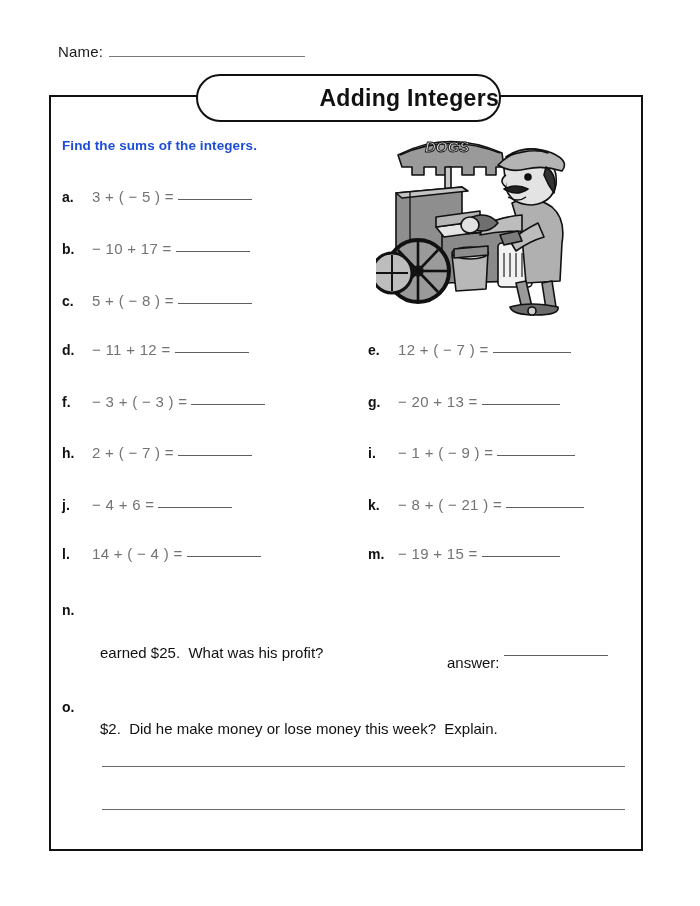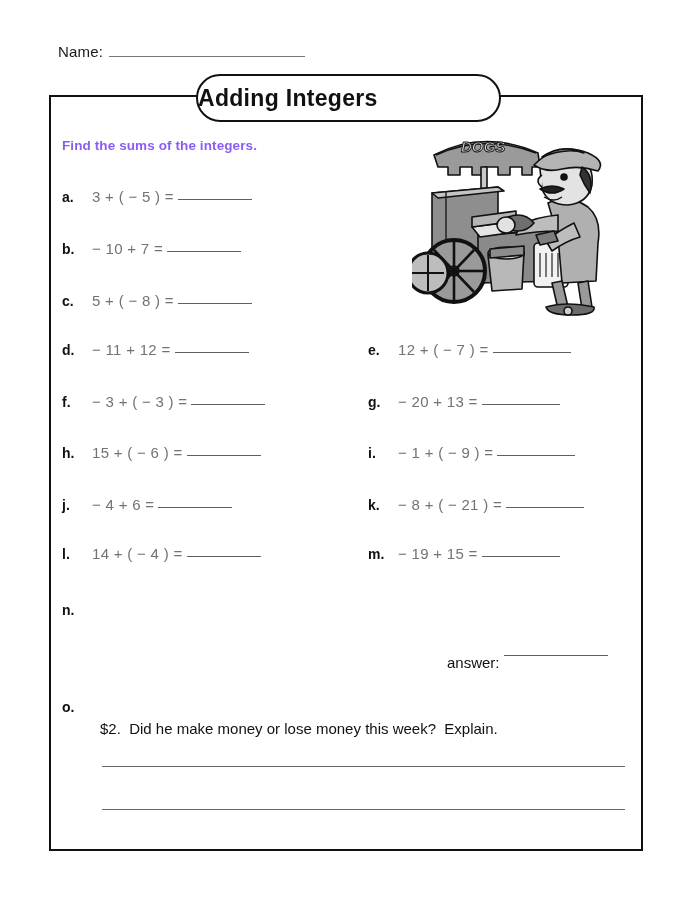--- a/index.html
+++ b/index.html
@@ -63,40 +63,40 @@
     position: absolute;
     left: 196px;
     top: 74px;
     width: 301px;
     height: 44px;
     border: 2.4px solid #111111;
     border-radius: 24px;
     background: #ffffff;
     display: flex;
     align-items: center;
-    justify-content: flex-start;
+    justify-content: flex-end;
     z-index: 5;
   }
   .title-text {
     font-size: 23px;
     font-weight: bold;
     letter-spacing: 0.3px;
     color: #111111;
     white-space: nowrap;
   }
 
   
   .instructions {
     position: absolute;
     left: 62px;
     top: 138px;
     font-size: 13.5px;
     font-weight: bold;
     letter-spacing: 0.1px;
-    color: #8b5cf6;
+    color: #1d4ed8;
   }
 
   
   .problem {
     position: absolute;
     display: flex;
     align-items: baseline;
     white-space: nowrap;
   }
   .p-letter {
@@ -120,21 +120,21 @@
     top: -2px;
   }
 
   
   .col-left  { left: 62px; }
   .col-right { left: 368px; }
 
   
   .illustration {
     position: absolute;
-    left: 412px;
+    left: 376px;
     top: 131px;
     width: 196px;
     height: 186px;
     text-align: center;
   }
   .illustration svg { display: block; width: 100%; height: 100%; }
 
   
   .word-problem {
     position: absolute;
@@ -300,21 +300,21 @@
   </div>
 
   <div class="problem col-left" style="top:188px">
     <span class="p-letter">a.</span>
     <span class="p-expr">3 + ( − 5 ) =</span>
     <span class="p-blank" style="width:74px"></span>
   </div>
 
   <div class="problem col-left" style="top:240px">
     <span class="p-letter">b.</span>
-    <span class="p-expr">− 10 + 7 =</span>
+    <span class="p-expr">− 10 + 17 =</span>
     <span class="p-blank" style="width:74px"></span>
   </div>
 
   <div class="problem col-left" style="top:292px">
     <span class="p-letter">c.</span>
     <span class="p-expr">5 + ( − 8 ) =</span>
     <span class="p-blank" style="width:74px"></span>
   </div>
 
   <div class="problem col-left" style="top:341px">
@@ -334,21 +334,21 @@
     <span class="p-blank" style="width:74px"></span>
   </div>
   <div class="problem col-right" style="top:393px">
     <span class="p-letter">g.</span>
     <span class="p-expr">− 20 + 13  =</span>
     <span class="p-blank" style="width:78px"></span>
   </div>
 
   <div class="problem col-left" style="top:444px">
     <span class="p-letter">h.</span>
-    <span class="p-expr">15  + ( − 6 ) =</span>
+    <span class="p-expr">2  + ( − 7 ) =</span>
     <span class="p-blank" style="width:74px"></span>
   </div>
   <div class="problem col-right" style="top:444px">
     <span class="p-letter">i.</span>
     <span class="p-expr">− 1 + ( − 9 ) =</span>
     <span class="p-blank" style="width:78px"></span>
   </div>
 
   <div class="problem col-left" style="top:496px">
     <span class="p-letter">j.</span>
@@ -370,20 +370,21 @@
     <span class="p-letter">m.</span>
     <span class="p-expr">− 19 + 15 =</span>
     <span class="p-blank" style="width:78px"></span>
   </div>
 
   <div class="word-problem" style="left:62px; top:600px;">
     <span class="wp-letter">n.</span>
     <span class="wp-body">
       <br>
       <br>
+      <span class="wp-line">earned $25.  What was his profit?</span>
     </span>
   </div>
 
   <div class="answer-group">
     <span class="answer-label">answer:</span>
     <span class="answer-blank"></span>
   </div>
 
   <div class="word-problem" style="left:62px; top:697px;">
     <span class="wp-letter">o.</span>

